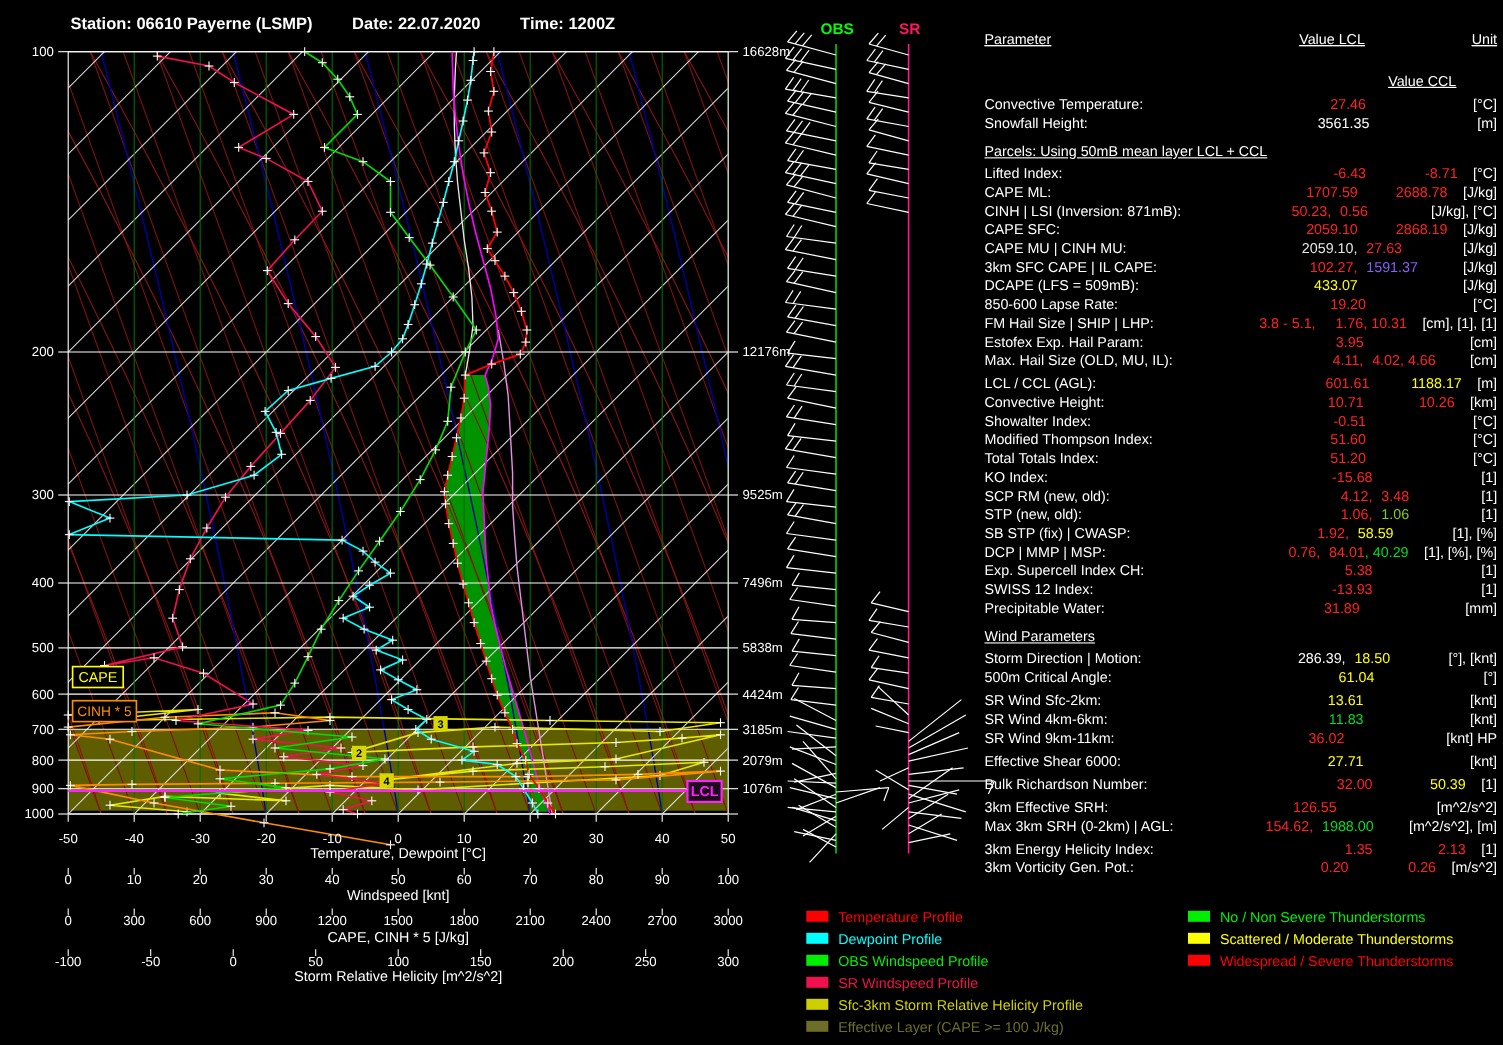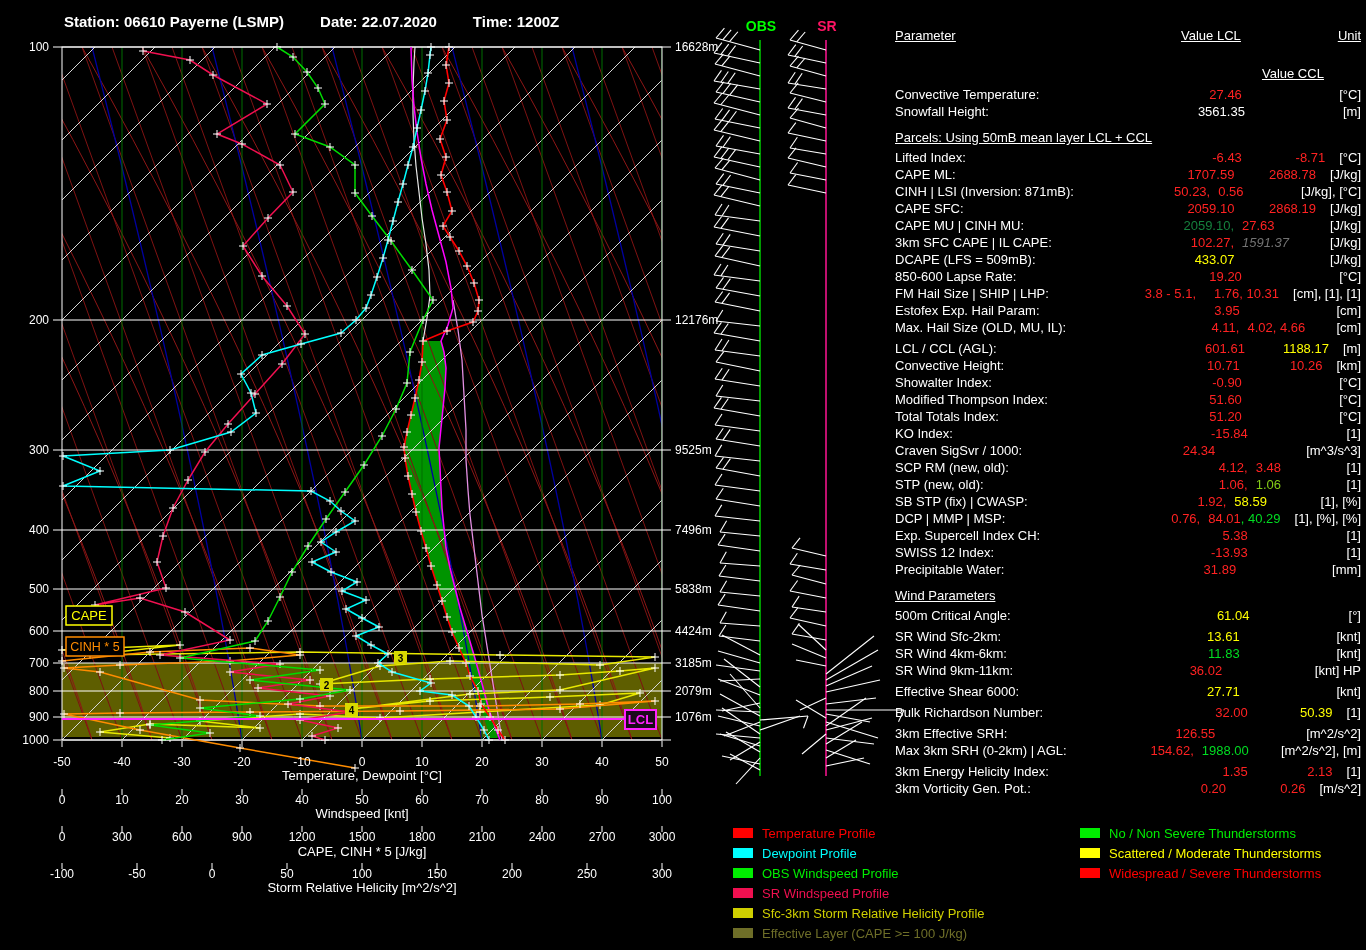--- a/index.html
+++ b/index.html
@@ -1032,28 +1032,28 @@
           <span class="unit">[J/kg], [°C]</span>
         </div>
         <div class="prow">
           <span class="lbl">CAPE SFC:</span>
           <span class="va"><span style="color: rgb(255, 34, 34);">2059.10</span></span>
           <span class="vb"><span style="color: rgb(255, 34, 34);">2868.19</span></span>
           <span class="unit">[J/kg]</span>
         </div>
         <div class="prow">
           <span class="lbl">CAPE MU | CINH MU:</span>
-          <span class="va"><span style="color: #15803d; margin-top: 36px;">2059.10,</span></span>
+          <span class="va"><span style="color: #e5e5e5; margin-top: 36px;">2059.10,</span></span>
           <span class="vb left"><span style="color: rgb(255, 34, 34);">27.63</span></span>
           <span class="unit">[J/kg]</span>
         </div>
         <div class="prow">
           <span class="lbl">3km SFC CAPE | IL CAPE:</span>
           <span class="va"><span style="color: rgb(255, 34, 34);">102.27,</span></span>
-          <span class="vb left"><span style="color: #737373; font-style: italic;">1591.37</span></span>
+          <span class="vb left"><span style="color: #8b5cf6;">1591.37</span></span>
           <span class="unit">[J/kg]</span>
         </div>
         <div class="prow">
           <span class="lbl">DCAPE (LFS = 509mB):</span>
           <span class="va"><span style="color: rgb(255, 255, 0);">433.07</span></span>
           <span class="vb"></span>
           <span class="unit">[J/kg]</span>
         </div>
         <div class="prow">
           <span class="lbl">850-600 Lapse Rate:</span>
@@ -1086,47 +1086,41 @@
           <span class="unit">[m]</span>
         </div>
         <div class="prow">
           <span class="lbl">Convective Height:</span>
           <span class="va"><span style="color: rgb(255, 34, 34);">10.71</span></span>
           <span class="vb"><span style="color: rgb(255, 34, 34);">10.26</span></span>
           <span class="unit">[km]</span>
         </div>
         <div class="prow">
           <span class="lbl">Showalter Index:</span>
-          <span class="va"><span style="color: rgb(255, 34, 34);">-0.90</span></span>
+          <span class="va"><span style="color: rgb(255, 34, 34);">-0.51</span></span>
           <span class="vb"></span>
           <span class="unit">[°C]</span>
         </div>
         <div class="prow">
           <span class="lbl">Modified Thompson Index:</span>
           <span class="va"><span style="color: rgb(255, 34, 34);">51.60</span></span>
           <span class="vb"></span>
           <span class="unit">[°C]</span>
         </div>
         <div class="prow">
           <span class="lbl">Total Totals Index:</span>
           <span class="va"><span style="color: rgb(255, 34, 34);">51.20</span></span>
           <span class="vb"></span>
           <span class="unit">[°C]</span>
         </div>
         <div class="prow">
           <span class="lbl">KO Index:</span>
-          <span class="va"><span style="color: rgb(255, 34, 34);">-15.84</span></span>
+          <span class="va"><span style="color: rgb(255, 34, 34);">-15.68</span></span>
           <span class="vb"></span>
           <span class="unit">[1]</span>
-        </div>
-        <div class="prow">
-          <span class="lbl">Craven SigSvr / 1000:</span>
-          <span class="va"><span style="color: rgb(255, 34, 34);">24.34</span></span>
-          <span class="vb"></span>
-          <span class="unit">[m^3/s^3]</span>
         </div>
         <div class="prow">
           <span class="lbl">SCP RM (new, old):</span>
           <span class="va"><span style="color: rgb(255, 34, 34);">4.12,</span></span>
           <span class="vb left"><span style="color: rgb(255, 34, 34);">3.48</span></span>
           <span class="unit">[1]</span>
         </div>
         <div class="prow">
           <span class="lbl">STP (new, old):</span>
           <span class="va"><span style="color: rgb(255, 34, 34);">1.06,</span></span>
@@ -1157,20 +1151,26 @@
           <span class="vb"></span>
           <span class="unit">[1]</span>
         </div>
         <div class="prow">
           <span class="lbl">Precipitable Water:</span>
           <span class="va"><span style="color: rgb(255, 34, 34);">31.89</span></span>
           <span class="vb"></span>
           <span class="unit">[mm]</span>
         </div>
         <div class="psec">Wind Parameters</div>
+        <div class="prow">
+          <span class="lbl">Storm Direction | Motion:</span>
+          <span class="va"><span style="color: rgb(255, 255, 255);">286.39,</span></span>
+          <span class="vb left"><span style="color: rgb(255, 255, 0);">18.50</span></span>
+          <span class="unit">[°], [knt]</span>
+        </div>
         <div class="prow">
           <span class="lbl">500m Critical Angle:</span>
           <span class="va"><span style="color: rgb(255, 255, 0);">61.04</span></span>
           <span class="vb"></span>
           <span class="unit">[°]</span>
         </div>
         <div class="prow gap">
           <span class="lbl">SR Wind Sfc-2km:</span>
           <span class="va"><span style="color: rgb(255, 255, 0);">13.61</span></span>
           <span class="vb"></span>

